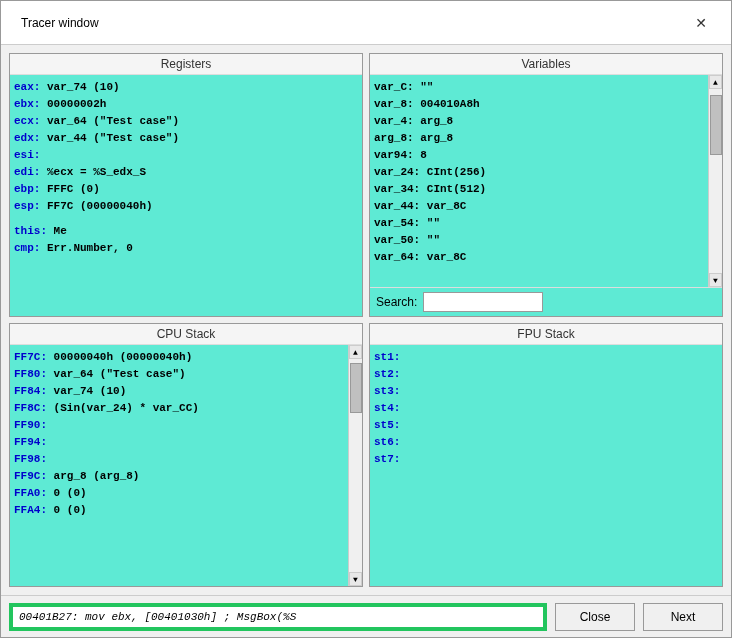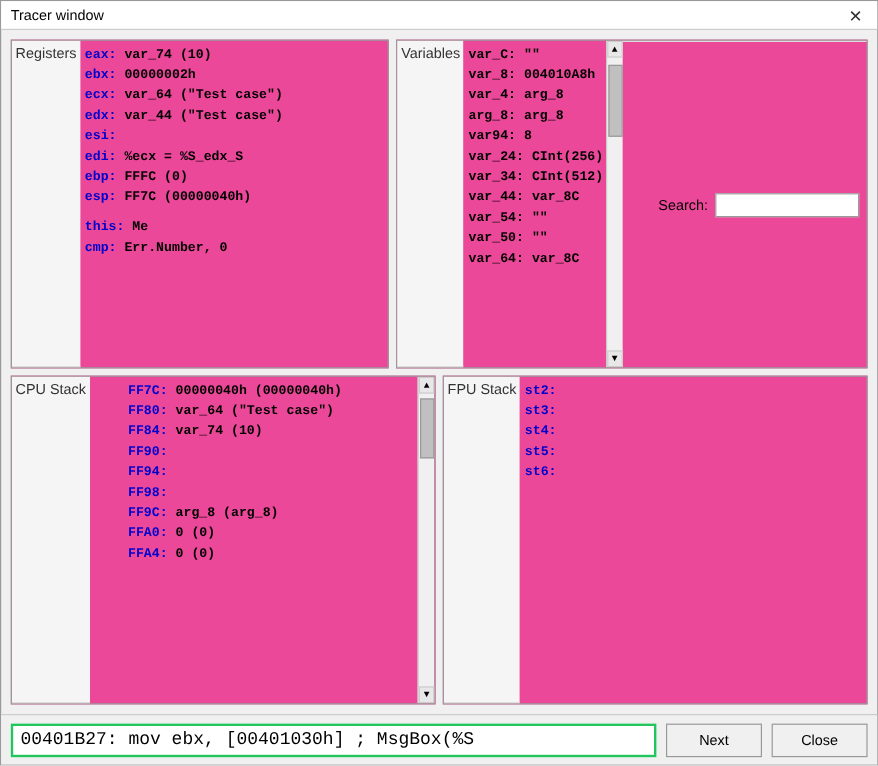--- a/index.html
+++ b/index.html
@@ -20,22 +20,22 @@
       border: 1px solid #999;
       display: flex;
       flex-direction: column;
     }
     .title-bar {
       background: #fff;
       border-bottom: 1px solid #ccc;
       display: flex;
       align-items: center;
       justify-content: space-between;
-      padding: 4px 8px;
-      height: 24px;
+      padding: 4px 20px;
+      height: 44px;
     }
     .title-bar-title {
       font-size: 12px;
       color: #000;
     }
     .close-btn {
       width: 20px;
       height: 20px;
       display: flex;
       align-items: center;
@@ -52,22 +52,23 @@
       gap: 6px;
     }
     .panels-row {
       display: flex;
       gap: 6px;
       flex: 1;
     }
     .panel {
       flex: 1;
       border: 1px solid #999;
-      background: #ec4899;
-      display: flex;
+      background: #5eead4;
+      display: flex;
+      flex-direction: column;
     }
     .panel-title {
       text-align: center;
       padding: 3px;
       font-size: 12px;
       color: #333;
       border-bottom: 1px solid #ddd;
       background: #f5f5f5;
     }
     .panel-content {
@@ -124,48 +125,48 @@
     }
     .search-row {
       display: flex;
       align-items: center;
       padding: 4px 6px;
       border-top: 1px solid #ddd;
       gap: 6px;
     }
     .search-label {
       font-size: 12px;
-      margin-left: 24px;
     }
     .search-input {
       border: 1px solid #999;
       height: 20px;
       width: 120px;
       font-size: 11px;
       padding: 1px 3px;
     }
     .bottom-bar {
       display: flex;
       align-items: center;
       border-top: 1px solid #ccc;
       padding: 6px 8px;
       gap: 8px;
       background: #f0f0f0;
       height: 42px;
     }
     .status-text {
       flex: 1;
       font-family: 'Courier New', monospace;
-      font-size: 15px;
-      border: 2px solid #22c55e;
+      font-size: 11px;
+      border: 4px solid #22c55e;
       background: #fff;
       padding: 3px 6px;
       height: 28px;
       display: flex;
       align-items: center;
+      font-style: italic;
     }
     .btn {
       height: 28px;
       min-width: 80px;
       border: 1px solid #999;
       background: #f0f0f0;
       cursor: pointer;
       font-size: 12px;
       padding: 0 16px;
     }
@@ -231,50 +232,53 @@
           <input class="search-input" type="text" placeholder="" style="">
         </div>
       </div>
     </div>
 
     <div class="panels-row">
 
       <div class="panel">
         <div class="panel-title">CPU Stack</div>
         <div class="panel-content panel-with-scroll">
-          <div class="panel-content-inner" style="padding-right:16px;margin-left:28px;">
+          <div class="panel-content-inner" style="padding-right:16px;">
             <div class="line"><span class="blue-text">FF7C:</span>  00000040h (00000040h)</div>
             <div class="line"><span class="blue-text">FF80:</span>  var_64 ("Test case")</div>
             <div class="line"><span class="blue-text">FF84:</span>  var_74 (10)</div>
+            <div class="line"><span class="blue-text">FF8C:</span>  (Sin(var_24) * var_CC)</div>
             <div class="line"><span class="blue-text">FF90:</span></div>
             <div class="line"><span class="blue-text">FF94:</span></div>
             <div class="line"><span class="blue-text">FF98:</span></div>
             <div class="line"><span class="blue-text">FF9C:</span>  arg_8 (arg_8)</div>
             <div class="line"><span class="blue-text">FFA0:</span>  0 (0)</div>
             <div class="line"><span class="blue-text">FFA4:</span>  0 (0)</div>
           </div>
           <div class="scrollbar">
             <div class="scroll-arrow">▲</div>
             <div class="scrollbar-thumb" style="top:18px; height:50px;"></div>
             <div class="scroll-arrow scroll-arrow-bottom">▼</div>
           </div>
         </div>
       </div>
 
       <div class="panel">
         <div class="panel-title">FPU Stack</div>
         <div class="panel-content">
+          <div class="line"><span class="blue-text">st1:</span></div>
           <div class="line"><span class="blue-text">st2:</span></div>
           <div class="line"><span class="blue-text">st3:</span></div>
           <div class="line"><span class="blue-text">st4:</span></div>
           <div class="line"><span class="blue-text">st5:</span></div>
           <div class="line"><span class="blue-text">st6:</span></div>
+          <div class="line"><span class="blue-text">st7:</span></div>
         </div>
       </div>
     </div>
   </div>
 
   <div class="bottom-bar">
     <div class="status-text">00401B27:  mov ebx, [00401030h]  ;  MsgBox(%S</div>
+    <button class="btn">Close</button>
     <button class="btn">Next</button>
-    <button class="btn">Close</button>
   </div>
 </div>
 
 </body></html>

